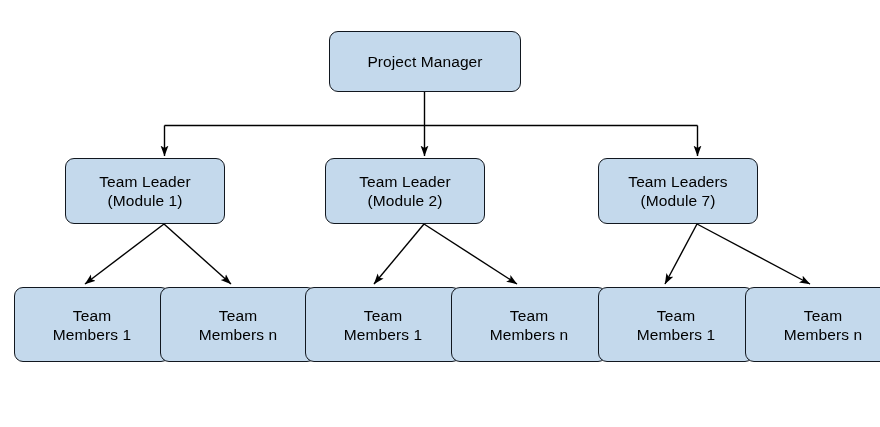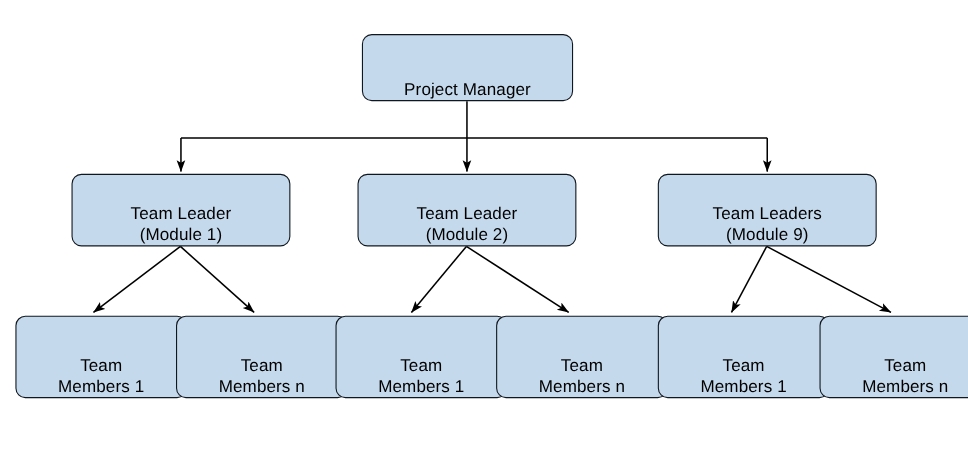--- a/index.html
+++ b/index.html
@@ -23,21 +23,21 @@
     height: 427px;
     pointer-events: none;
   }
   .node {
     position: absolute;
     box-sizing: border-box;
     background: #c4d9ec;
     border: 1.4px solid #11171f;
     border-radius: 9px;
     display: flex;
-    align-items: flex-end;
+    align-items: center;
     justify-content: center;
     text-align: center;
     color: #000000;
     font-size: 15.5px;
     line-height: 19px;
     letter-spacing: 0.1px;
     z-index: 2;
   }
   .node .label {
     display: block;
@@ -45,21 +45,21 @@
     white-space: pre-line;
   }
   .node.root {
     left: 329px;
     top: 31px;
     width: 192px;
     height: 61px;
   }
   .node.lead {
     top: 158px;
-    width: 199px;
+    width: 160px;
     height: 66px;
   }
   .node.lead.l0 { left: 65px; }
   .node.lead.l1 { left: 325px; }
   .node.lead.l2 { left: 598px; }
   .node.member {
     top: 287px;
     width: 156px;
     height: 75px;
   }
@@ -109,21 +109,21 @@
   <div class="node lead l0">
     <span class="label">Team Leader
 (Module 1)</span>
   </div>
   <div class="node lead l1">
     <span class="label">Team Leader
 (Module 2)</span>
   </div>
   <div class="node lead l2">
     <span class="label">Team Leaders
-(Module 9)</span>
+(Module 7)</span>
   </div>
 
   <div class="node member m0">
     <span class="label">Team
 Members 1</span>
   </div>
   <div class="node member m1">
     <span class="label">Team
 Members n</span>
   </div>

